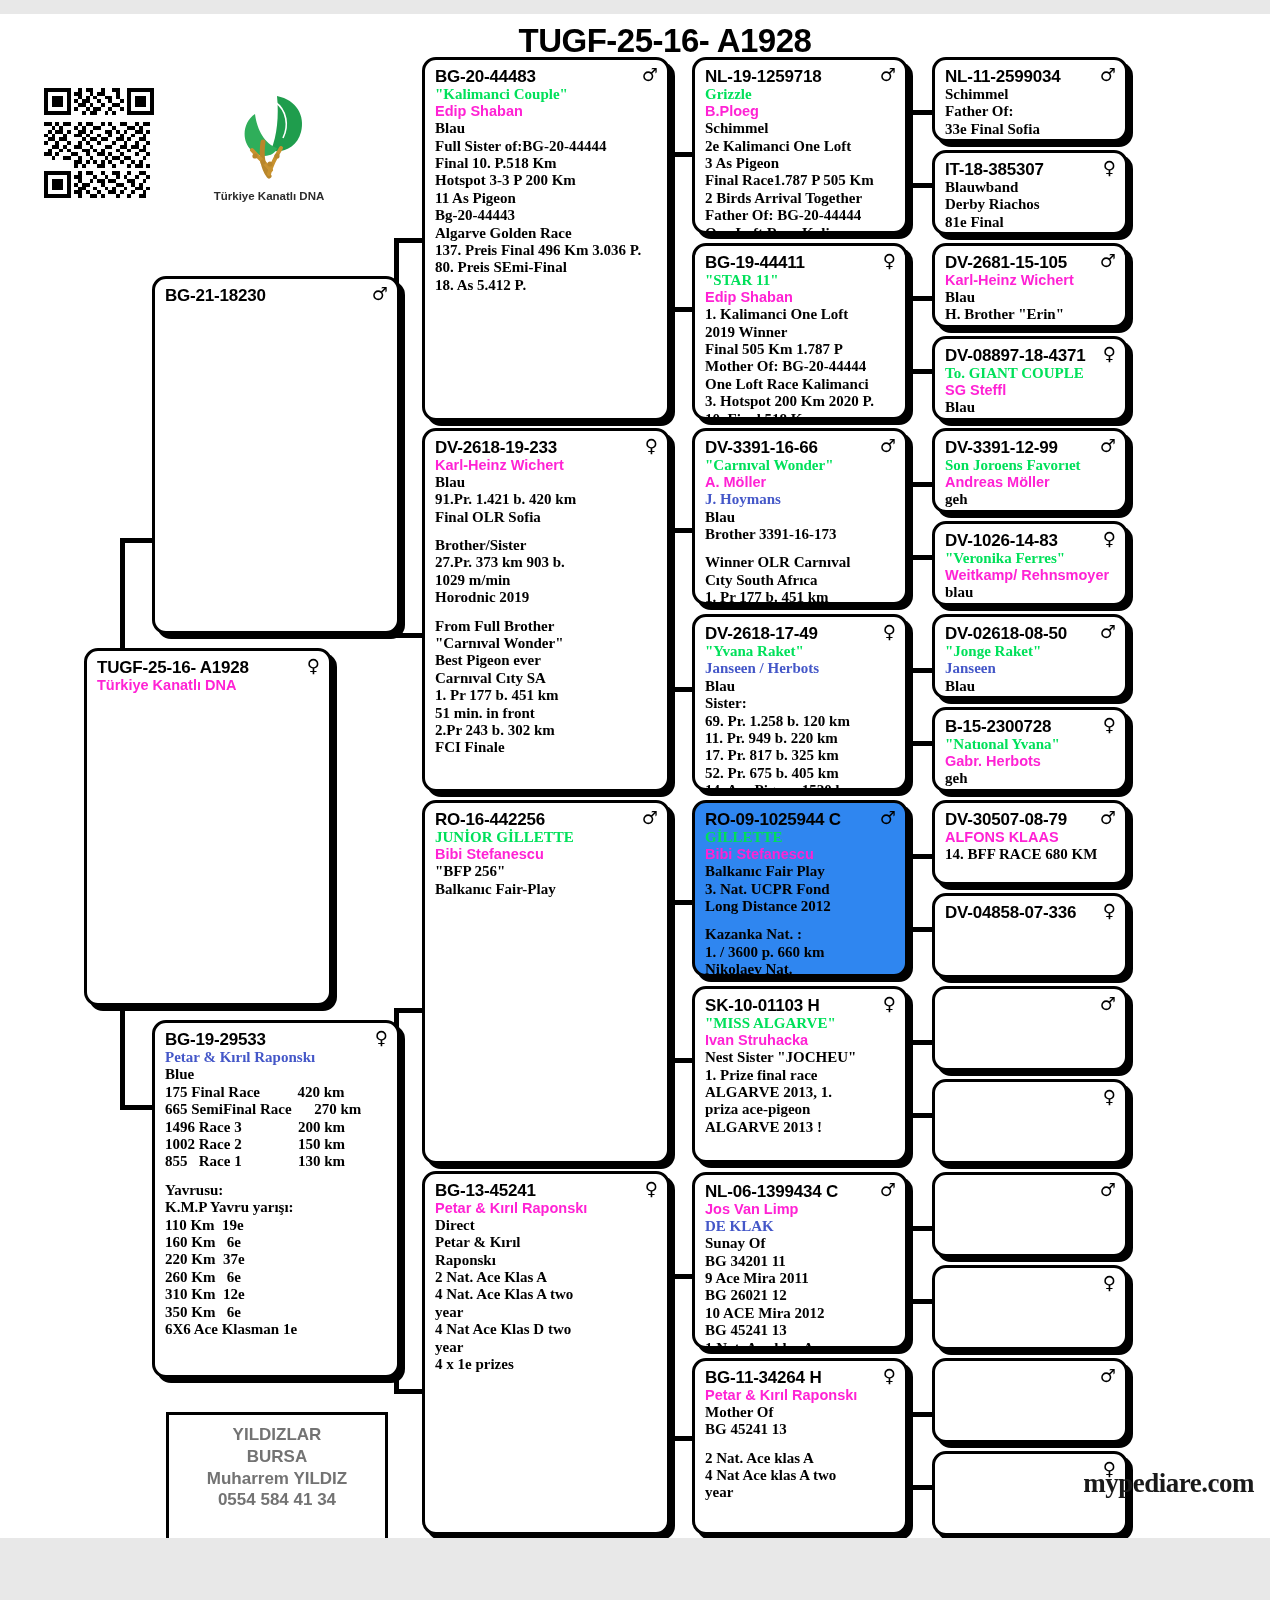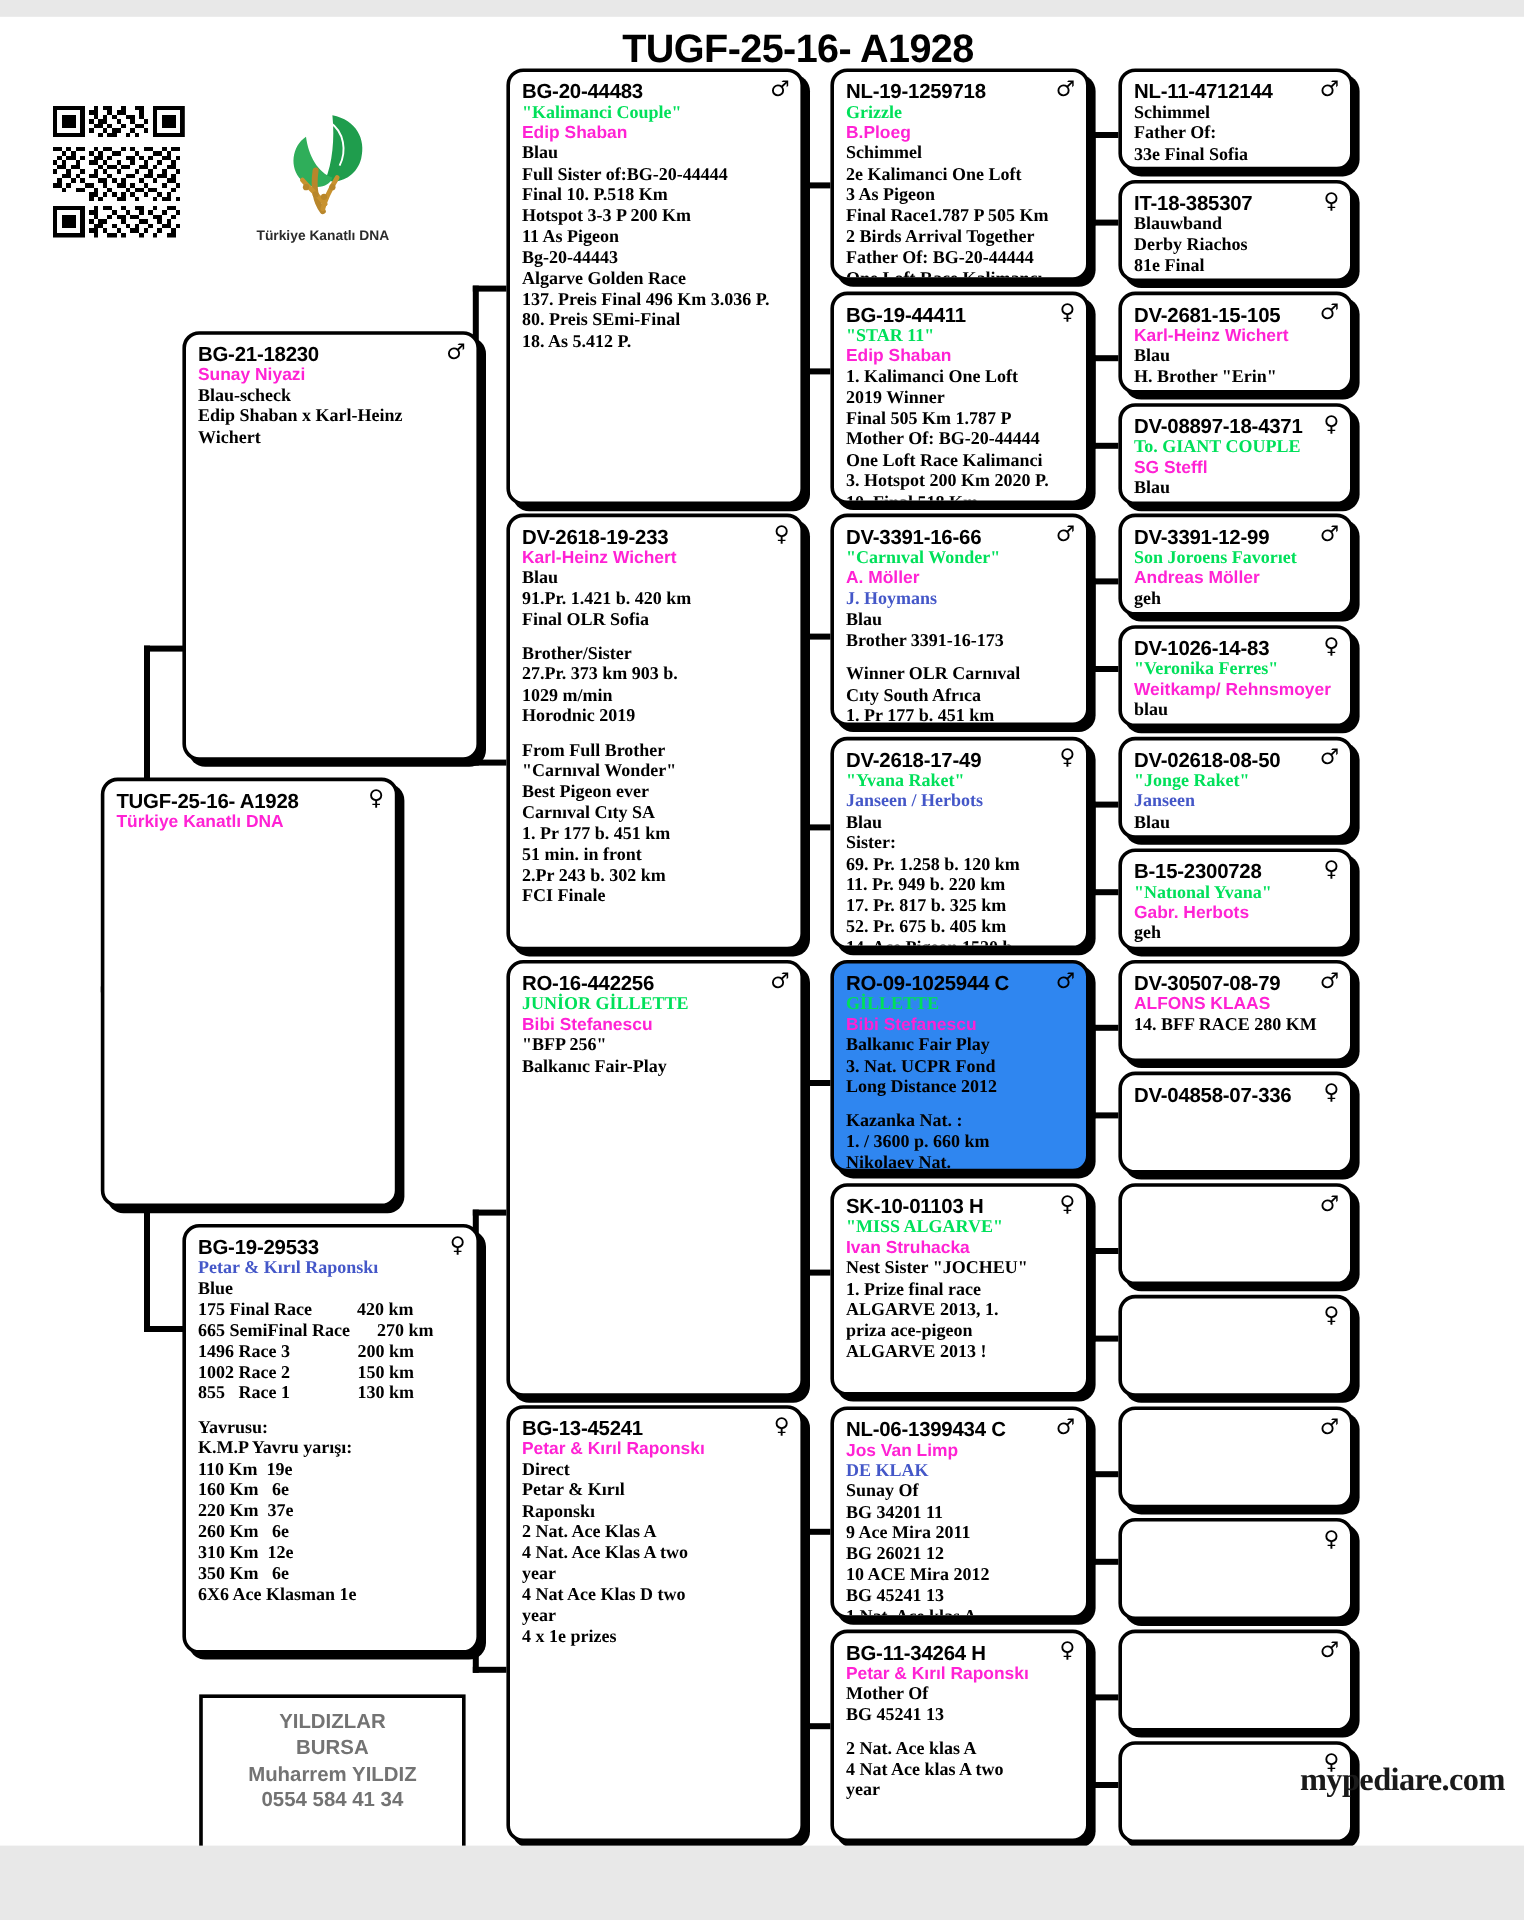--- a/index.html
+++ b/index.html
@@ -355,26 +355,20 @@
     <div class="sex">♀</div>
     <div class="ring">TUGF-25-16- A1928</div>
     <div class="body">
         <div class="ln pink">Türkiye Kanatlı DNA</div>
       </div>
   </div>
 
   <div class="pbox" style="left:152px;top:276px;width:248px;height:358px;">
     <div class="sex">♂</div>
     <div class="ring">BG-21-18230</div>
-    <div class="body">
-        <div class="ln pink">Sunay Niyazi</div>
-        <div class="ln">Blau-scheck</div>
-        <div class="ln">Edip Shaban x Karl-Heinz</div>
-        <div class="ln">Wichert</div>
-      </div>
   </div>
 
   <div class="pbox" style="left:152px;top:1020px;width:248px;height:358px;">
     <div class="sex">♀</div>
     <div class="ring">BG-19-29533</div>
     <div class="body">
         <div class="ln blue">Petar &amp; Kırıl Raponskı</div>
         <div class="ln">Blue</div>
         <div class="ln">175 Final Race          420 km</div>
         <div class="ln">665 SemiFinal Race      270 km</div>
@@ -585,21 +579,21 @@
         <div class="ln">BG 45241 13</div>
         <div class="ln gap"></div>
         <div class="ln">2 Nat. Ace klas A</div>
         <div class="ln">4 Nat Ace klas A two</div>
         <div class="ln">year</div>
       </div>
   </div>
 
   <div class="pbox" style="left:932px;top:57px;width:196px;height:85px;">
     <div class="sex">♂</div>
-    <div class="ring">NL-11-4712144</div>
+    <div class="ring">NL-11-2599034</div>
     <div class="body">
         <div class="ln">Schimmel</div>
         <div class="ln">Father Of:</div>
         <div class="ln">33e Final Sofia</div>
       </div>
   </div>
   <div class="pbox" style="left:932px;top:150px;width:196px;height:85px;">
     <div class="sex">♀</div>
     <div class="ring">IT-18-385307</div>
     <div class="body">
@@ -660,21 +654,21 @@
         <div class="ln green">"Natıonal Yvana"</div>
         <div class="ln pink">Gabr. Herbots</div>
         <div class="ln">geh</div>
       </div>
   </div>
   <div class="pbox" style="left:932px;top:800px;width:196px;height:85px;">
     <div class="sex">♂</div>
     <div class="ring">DV-30507-08-79</div>
     <div class="body">
         <div class="ln pink">ALFONS KLAAS</div>
-        <div class="ln">14. BFF RACE 280 KM</div>
+        <div class="ln">14. BFF RACE 680 KM</div>
       </div>
   </div>
   <div class="pbox" style="left:932px;top:893px;width:196px;height:85px;">
     <div class="sex">♀</div>
     <div class="ring">DV-04858-07-336</div>
   </div>
   <div class="pbox" style="left:932px;top:986px;width:196px;height:85px;">
     <div class="sex">♂</div>
     <div class="ring"></div>
     <div class="body"></div>

